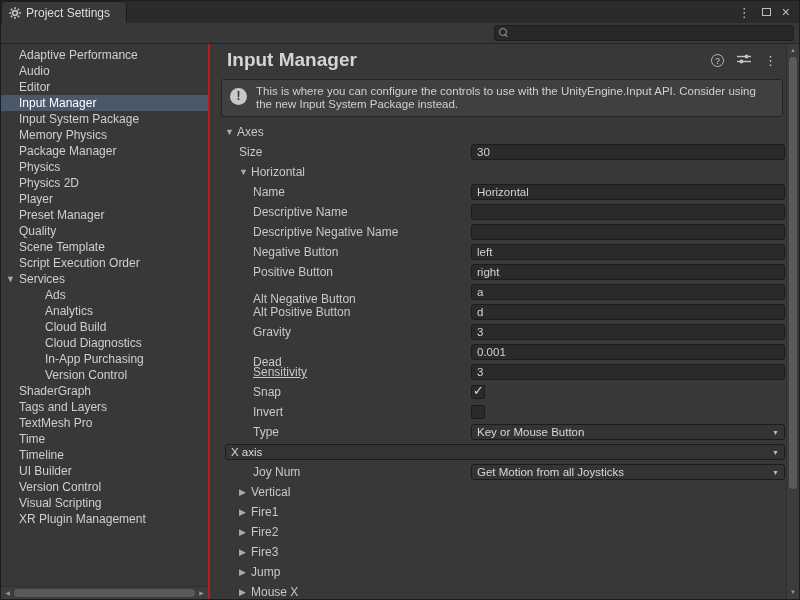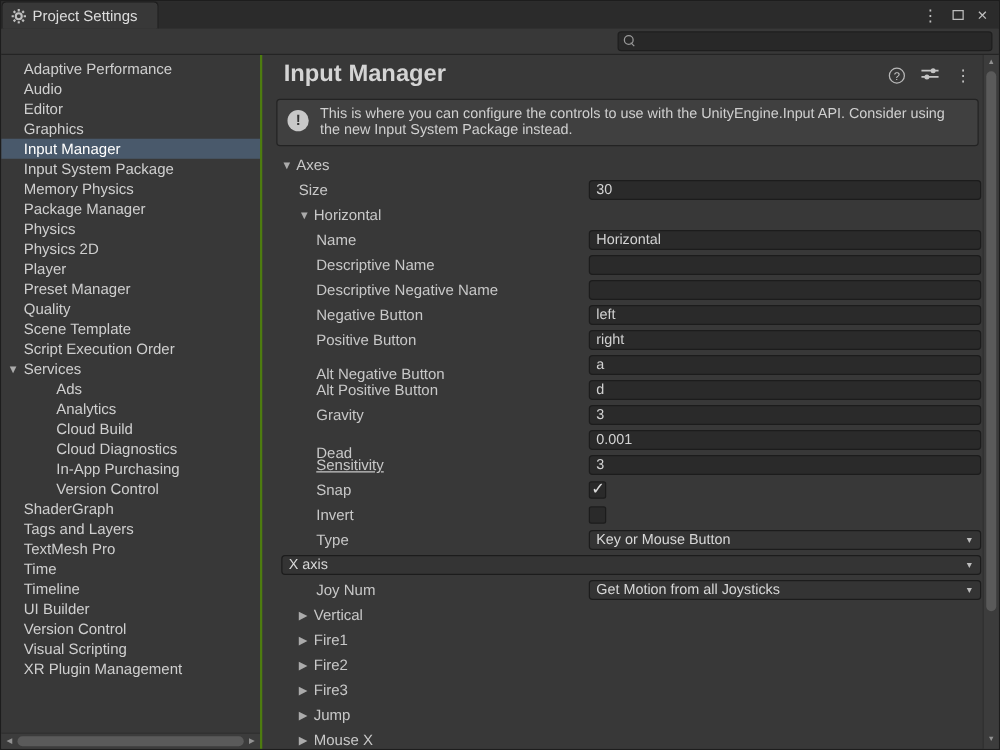--- a/index.html
+++ b/index.html
@@ -30,21 +30,21 @@
   
   .toolbar{height:21px;background:var(--window-bg);border-bottom:1px solid #242424;display:flex;align-items:center;justify-content:flex-end;flex:none;}
   .search-box{width:300px;height:16px;margin-right:5px;background:#282828;border:1px solid #1E1E1E;border-radius:3px;display:flex;align-items:center;}
   .search-icon{width:10px;height:10px;position:relative;margin:0 3px 0 4px;flex:none;}
   .search-icon::before{content:"";position:absolute;width:6px;height:6px;border:1px solid #9A9A9A;border-radius:50%;left:0;top:0;}
   .search-icon::after{content:"";position:absolute;width:4px;height:1px;background:#9A9A9A;transform:rotate(45deg);left:5px;top:7px;}
   .search-box input{flex:1;background:transparent;border:none;outline:none;color:#CCCCCC;font-family:inherit;font-size:11px;height:14px;}
 
   
   .content{flex:1;display:flex;min-height:0;}
-  .sidebar{width:209px;flex:none;border-right:2px solid #4d7c0f;position:relative;background:var(--window-bg);}
+  .sidebar{width:209px;flex:none;border-right:2px solid #b91c1c;position:relative;background:var(--window-bg);}
   .side-list{padding-top:3px;height:543px;overflow:hidden;}
   .side-item{position:relative;height:16px;line-height:16px;padding-left:18px;color:#CFCFCF;white-space:nowrap;overflow:hidden;}
   .side-item.child{padding-left:44px;}
   .side-item.selected{background:var(--selection-bg);color:#FFFFFF;}
   .side-arrow{position:absolute;left:5px;top:0;font-size:9px;color:#ABABAB;}
 
   
   .hscroll{position:absolute;left:0;bottom:0;width:100%;height:13px;background:#3C3C3C;border-top:1px solid #2E2E2E;}
   .hscroll .sarrow{position:absolute;top:0;width:13px;height:12px;text-align:center;font-size:6px;line-height:12px;color:#929292;}
   .hscroll .sarrow.left{left:0;}
@@ -122,21 +122,20 @@
     </div>
   </div>
 
   <div class="content">
 
     <div class="sidebar">
       <div class="side-list">
           <div class="side-item"><span>Adaptive Performance</span></div>
           <div class="side-item"><span>Audio</span></div>
           <div class="side-item"><span>Editor</span></div>
-          <div class="side-item"><span>Graphics</span></div>
           <div class="side-item selected"><span>Input Manager</span></div>
           <div class="side-item"><span>Input System Package</span></div>
           <div class="side-item"><span>Memory Physics</span></div>
           <div class="side-item"><span>Package Manager</span></div>
           <div class="side-item"><span>Physics</span></div>
           <div class="side-item"><span>Physics 2D</span></div>
           <div class="side-item"><span>Player</span></div>
           <div class="side-item"><span>Preset Manager</span></div>
           <div class="side-item"><span>Quality</span></div>
           <div class="side-item"><span>Scene Template</span></div>

